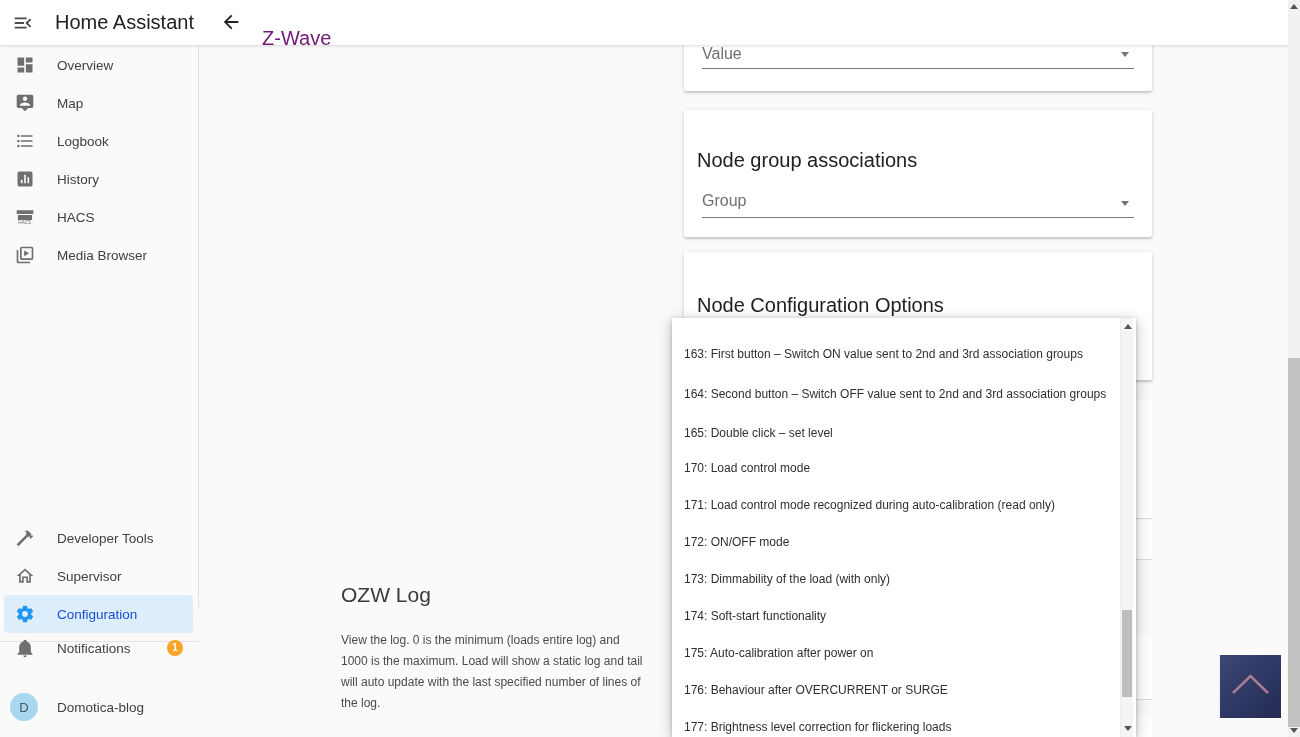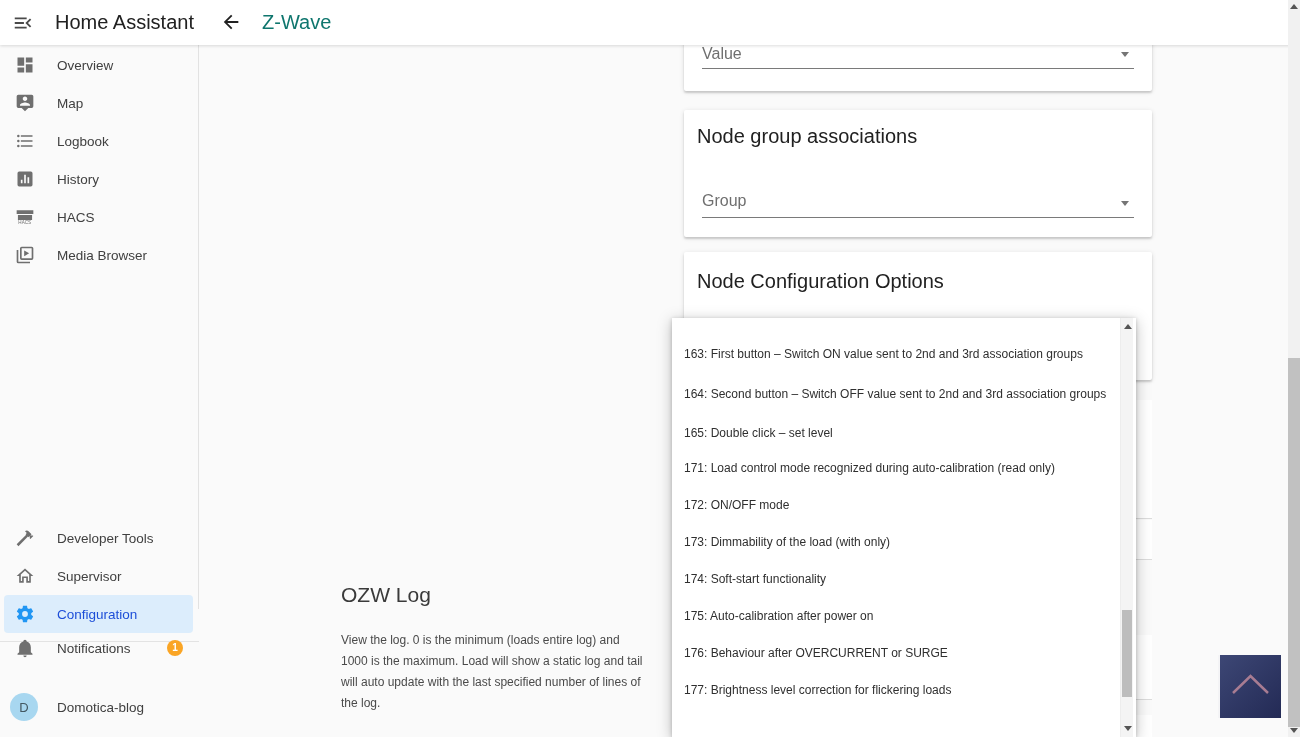--- a/index.html
+++ b/index.html
@@ -12,21 +12,21 @@
   }
   
   .appbar {
     position:absolute; left:0; top:0; width:1300px; height:45px;
     background:#ffffff; z-index:30;
     box-shadow:0 1px 3px rgba(0,0,0,.14);
   }
   .menu-btn { position:absolute; left:12px; top:12px; width:22px; height:22px; cursor:pointer; }
   .app-title { position:absolute; left:55px; top:0; line-height:45px; font-size:20px; color:#212121; }
   .back-btn { position:absolute; left:220px; top:11px; width:22px; height:22px; cursor:pointer; }
-  .page-title { position:absolute; left:262px; top:0; line-height:45px; font-size:20px; color:#0f766e; }
+  .page-title { position:absolute; left:262px; top:16px; line-height:45px; font-size:20px; color:#701a75; }
 
   
   .sidebar {
     position:absolute; left:0; top:45px; width:199px; height:564px;
     background:#fafafa; border-right:1px solid #e2e2e2; z-index:20;
   }
   .nav-item {
     position:relative; height:38px; display:flex; align-items:center;
     padding-left:15px; cursor:pointer;
   }
@@ -52,21 +52,21 @@
     display:flex; align-items:center; justify-content:center;
   }
   .nav-profile .nav-item { padding-left:10px; }
   .nav-profile .nav-label { margin-left:19px; }
 
   
   .card {
     position:absolute; background:#ffffff; border-radius:2px;
     box-shadow:0 2px 2px rgba(0,0,0,.14), 0 1px 5px rgba(0,0,0,.12);
   }
-  .card-title { position:absolute; left:13px; font-size:20px; color:#212121; }
+  .card-title { position:absolute; left:13px; font-size:20px; color:#212121;margin-top:24px; }
   .card-value  { left:684px; top:40px; width:468px; height:51px; border-radius:0 0 2px 2px; z-index:1; }
   .card-group  { left:684px; top:110px; width:468px; height:127px; z-index:1; }
   .card-config { left:684px; top:252px; width:468px; height:128px; z-index:1; }
   .select-row { position:absolute; left:18px; width:432px; cursor:pointer; }
   .select-label { font-size:16px; color:#6f6f6f; }
   .select-underline { position:absolute; left:0; right:0; height:1px; background:#7a7a7a; }
   .select-caret {
     position:absolute; right:5px; width:0; height:0;
     border-left:4.5px solid transparent; border-right:4.5px solid transparent;
     border-top:5px solid #757575;
@@ -262,20 +262,21 @@
 <div class="frag frag-line" style="top:400px; height:119px;"></div>
 <div class="frag frag-line" style="top:520px; height:40px;"></div>
 <div class="frag frag-line" style="top:635px; height:65px;"></div>
 <div class="frag" style="top:715px; height:22px;"></div>
 
 <div class="panel">
   <ul>
     <li class="h1">163: First button – Switch ON value sent to 2nd and 3rd association groups</li>
     <li class="h2">164: Second button – Switch OFF value sent to 2nd and 3rd association groups</li>
     <li class="h1">165: Double click – set level</li>
+    <li class="h3">170: Load control mode</li>
     <li class="h3">171: Load control mode recognized during auto-calibration (read only)</li>
     <li class="h3">172: ON/OFF mode</li>
     <li class="h3">173: Dimmability of the load (with only)</li>
     <li class="h3">174: Soft-start functionality</li>
     <li class="h3">175: Auto-calibration after power on</li>
     <li class="h3">176: Behaviour after OVERCURRENT or SURGE</li>
     <li class="h3">177: Brightness level correction for flickering loads</li>
   </ul>
   <div class="vscroll">
     <div class="tri-up"></div>

